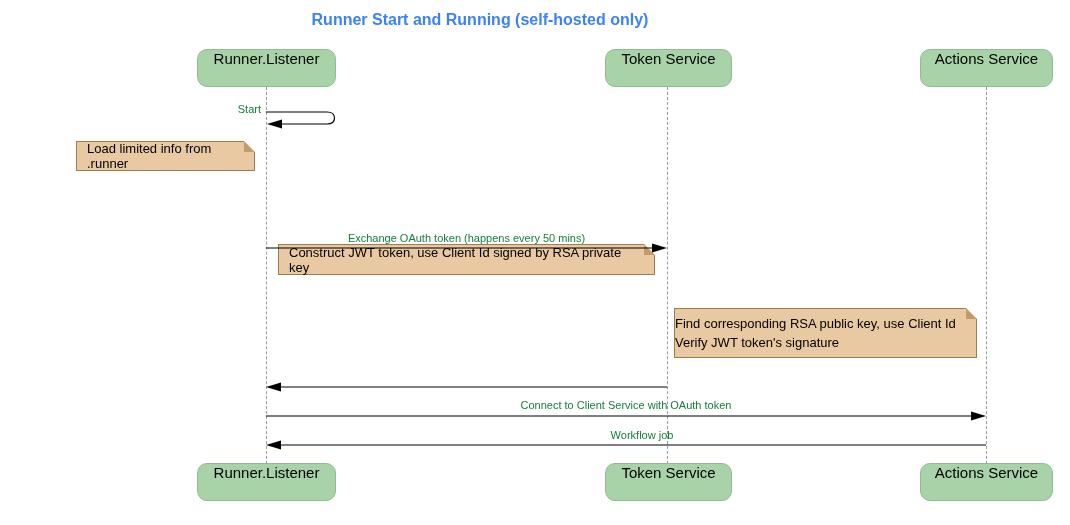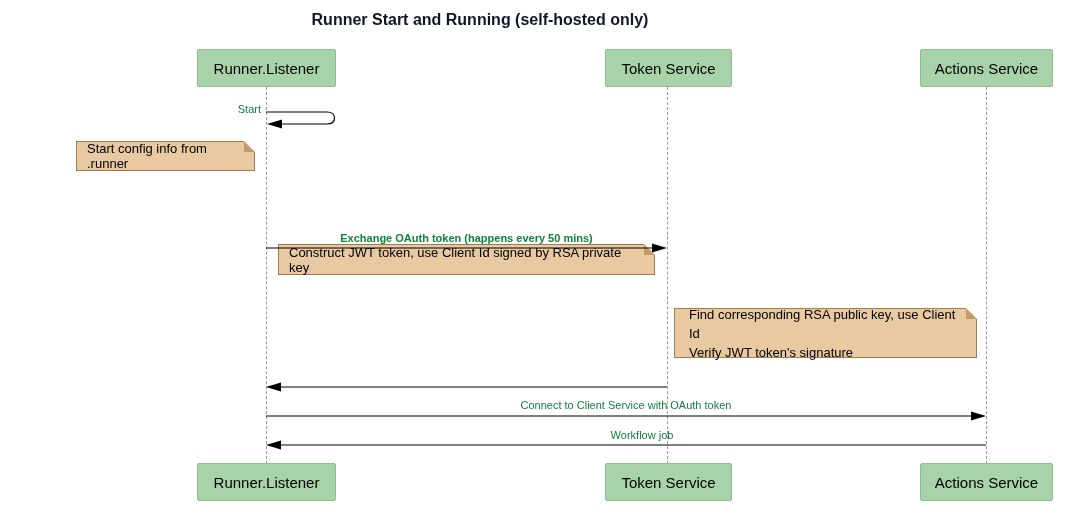--- a/index.html
+++ b/index.html
@@ -6,30 +6,30 @@
   .canvas{
     position:relative;
     width:1070px;height:525px;
     background:#ffffff;
     font-family:"Liberation Sans", sans-serif;
     color:#000;
     overflow:hidden;
   }
   .diagram-title{
     position:absolute;left:0;top:11px;width:960px;
-    text-align:center;font-size:16px;font-weight:bold;color:#0f172a;
+    text-align:center;font-size:16px;font-weight:bold;color:#3b82f6;
   }
   .lifeline{
     position:absolute;top:87px;height:377px;width:0;
     border-left:1px dashed #999999;
   }
   .actor{
     position:absolute;height:38px;
-    background:#a8d2a8;border:1px solid #8fbd8f;border-radius:2px;
-    display:flex;align-items:center;justify-content:center;
+    background:#a8d2a8;border:1px solid #8fbd8f;border-radius:10px;
+    display:flex;align-items:flex-start;justify-content:center;
     font-size:15px;color:#000;box-sizing:border-box;
   }
   .note{
     position:absolute;
     background:#e8c9a2;border:1px solid #9c7e4e;
     display:flex;align-items:center;justify-content:center;
     font-size:13px;color:#000;box-sizing:border-box;
     padding:0 10px;
   }
   .note::before{
@@ -70,31 +70,31 @@
     <span>Runner.Listener</span>
   </div>
   <div class="actor" style="left:605px;top:463px;width:127px;">
     <span>Token Service</span>
   </div>
   <div class="actor" style="left:920px;top:463px;width:133px;">
     <span>Actions Service</span>
   </div>
 
   <div class="msg-label right-align" style="left:160px;top:103px;width:101px;">Start</div>
-  <div class="msg-label" style="left:266px;top:232px;width:401px;font-weight:bold;">Exchange OAuth token (happens every 50 mins)</div>
+  <div class="msg-label" style="left:266px;top:232px;width:401px;">Exchange OAuth token (happens every 50 mins)</div>
   <div class="msg-label" style="left:266px;top:399px;width:720px;">Connect to Client Service with OAuth token</div>
   <div class="msg-label" style="left:282px;top:429px;width:720px;">Workflow job</div>
 
   <div class="note" style="left:76px;top:141px;width:179px;height:30px;">
-    <span>Start config info from .runner</span>
+    <span>Load limited info from .runner</span>
   </div>
   <div class="note" style="left:278px;top:244px;width:377px;height:31px;">
     <span>Construct JWT token, use Client Id signed by RSA private key</span>
   </div>
-  <div class="note left-align" style="left:674px;top:308px;width:303px;height:50px;padding:0 14px;">
+  <div class="note left-align" style="left:674px;top:308px;width:303px;height:50px;padding:0 0;">
     <span>Find corresponding RSA public key, use Client Id
 Verify JWT token's signature</span>
   </div>
 
   <svg class="arrow-layer" width="1070" height="525" viewBox="0 0 1070 525">
 
     <g>
       <path d="M266,112 H327 Q334.5,112 334.5,118 Q334.5,124 327,124 H281" fill="none" stroke="#000" stroke-width="1.2"></path>
       <polygon points="267,124 282,119.5 282,128.5" fill="#000"></polygon>
     </g>

